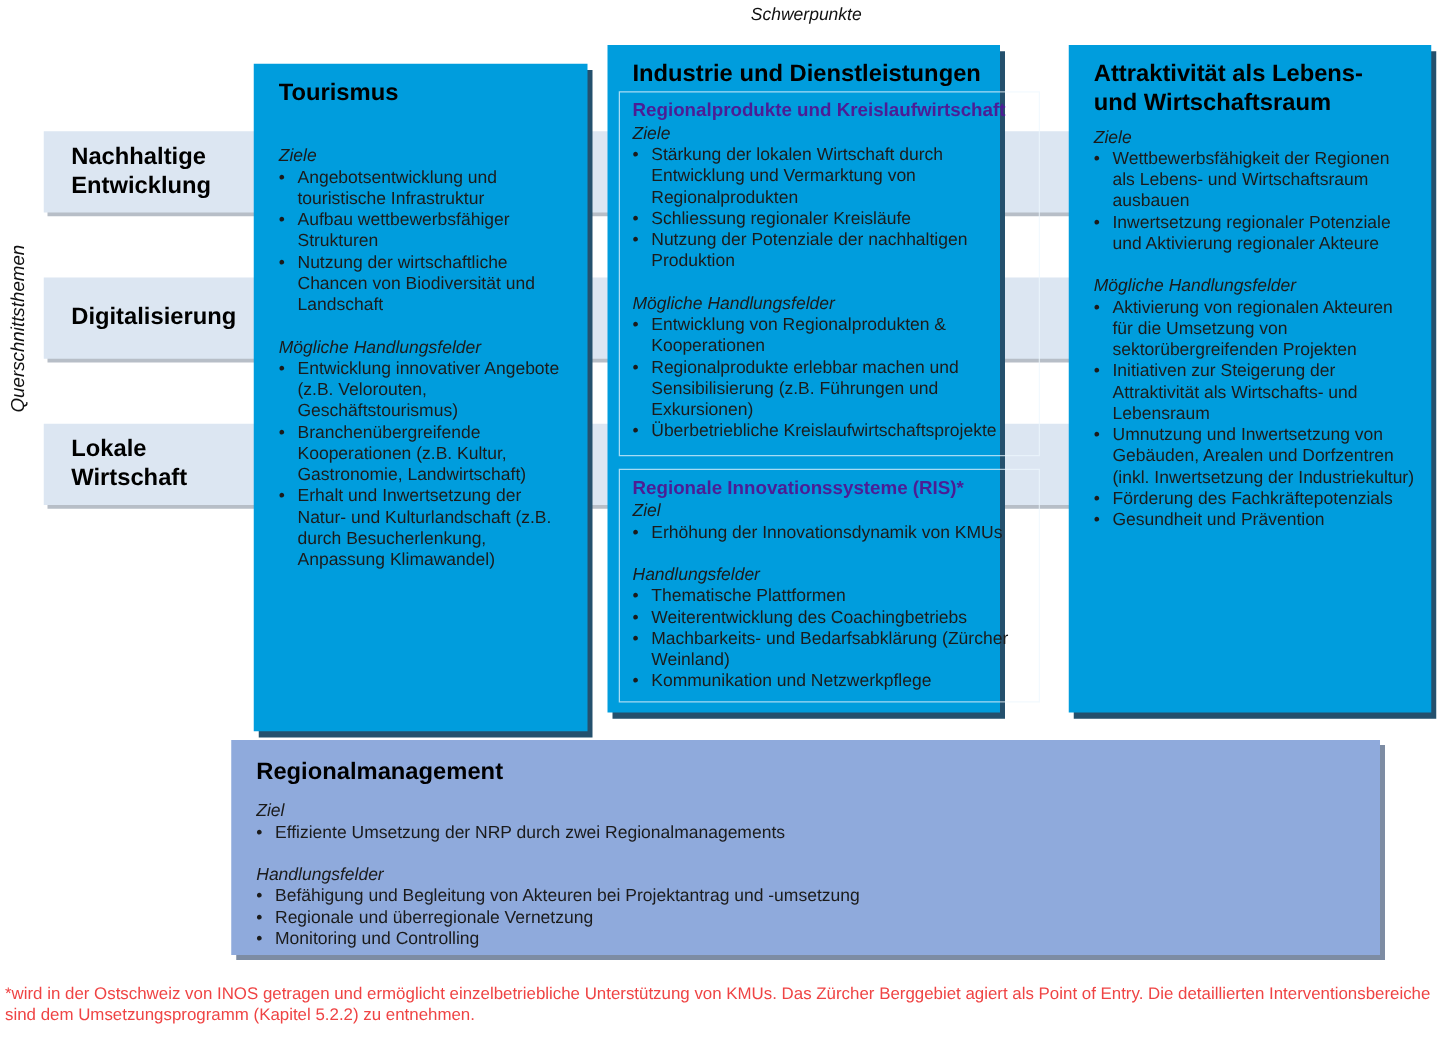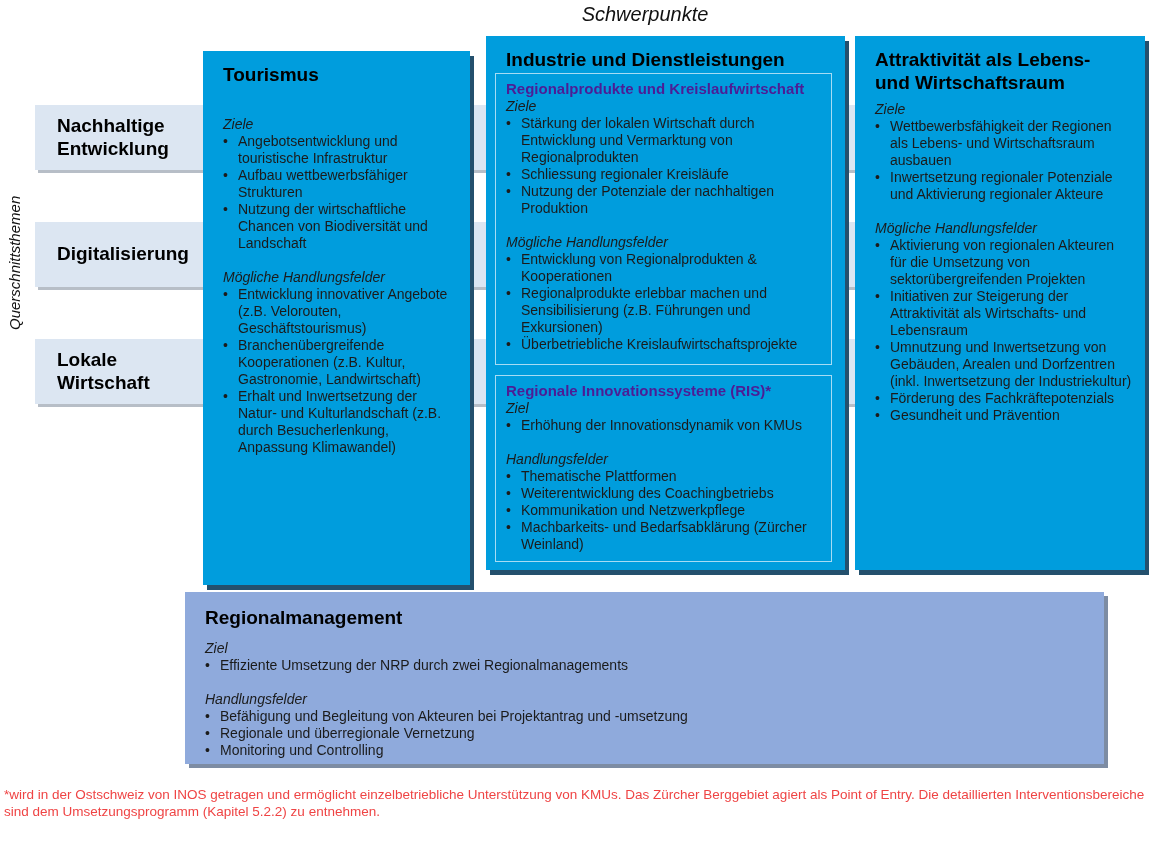--- a/index.html
+++ b/index.html
@@ -3,42 +3,42 @@
 <meta charset="utf-8">
 <style>
   html,body{margin:0;padding:0;background:#fff;}
   #stage{
     position:relative;width:1152px;height:850px;background:#ffffff;
     font-family:"Liberation Sans","DejaVu Sans",sans-serif;color:#1c1c1c;overflow:hidden;
   }
   
   #schwerpunkte{
     position:absolute;left:420px;top:3px;width:450px;text-align:center;
-    font-size:20px;font-style:italic;color:#111;
+    font-size:14px;font-style:italic;color:#111;
   }
   #querschnitt{
     position:absolute;left:6px;top:330px;transform:rotate(-90deg);
     transform-origin:left top;font-size:15px;font-style:italic;color:#111;white-space:nowrap;
   }
   
   .bar{
     position:absolute;left:35px;width:1085px;height:65px;background:#dce6f2;
     box-shadow:3px 3px 0 #b7bec7;z-index:1;display:flex;align-items:center;
   }
   .bar-label{
     padding-left:22px;width:150px;font-weight:bold;font-size:19px;line-height:1.18;color:#000;
   }
   #bar-1{top:105px;} #bar-2{top:222px;} #bar-3{top:339px;}
   
   .col{
     position:absolute;top:36px;height:534px;background:#009ddd;z-index:2;
     box-shadow:4px 5px 0 #24506d;box-sizing:border-box;
   }
   #col-tourismus{left:203px;width:267px;padding:13px 12px 0 20px;margin-top:15px;}
-  #col-industrie{left:486px;width:359px;padding:13px 13px 0 9px;}
+  #col-industrie{left:486px;width:314px;padding:13px 13px 0 9px;}
   #col-attraktivitaet{left:855px;width:290px;padding:13px 12px 0 20px;}
   .col-title{
     font-weight:bold;font-size:19px;line-height:1.2;color:#000;height:52px;max-width:238px;
   }
   #col-industrie .col-title{height:24px;margin-left:11px;max-width:340px;}
   .body{font-size:14px;line-height:17px;color:#1b1b1b;}
   .grp-label{font-style:italic;font-size:14px;line-height:17px;}
   .gap{margin-top:17px;}
   .b{display:flex;margin:0;}
   .b::before{content:"\2022";flex:0 0 15px;width:15px;}
@@ -143,24 +143,24 @@
             <span>Erhöhung der Innovationsdynamik von KMUs</span>
           </div>
         <div class="grp-label gap">Handlungsfelder</div>
         <div class="b">
             <span>Thematische Plattformen</span>
           </div>
         <div class="b">
             <span>Weiterentwicklung des Coachingbetriebs</span>
           </div>
         <div class="b">
+            <span>Machbarkeits- und Bedarfsabklärung (Zürcher Weinland)</span>
+          </div>
+        <div class="b">
             <span>Kommunikation und Netzwerkpflege</span>
-          </div>
-        <div class="b">
-            <span>Machbarkeits- und Bedarfsabklärung (Zürcher Weinland)</span>
           </div>
       </div>
     </div>
   </div>
 
   <div class="col" id="col-attraktivitaet">
     <div class="col-title">Attraktivität als Lebens- und Wirtschaftsraum</div>
     <div class="body">
       <div class="grp-label">Ziele</div>
       <div class="b">

